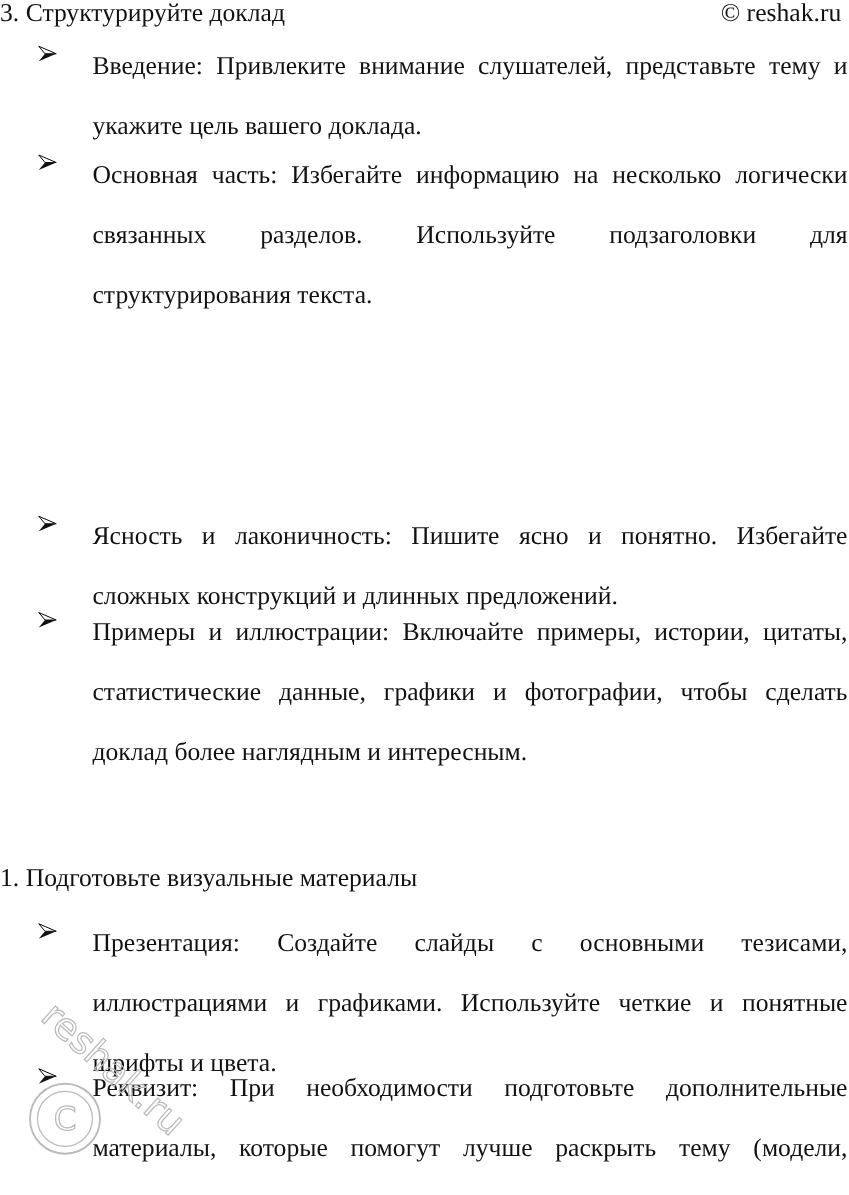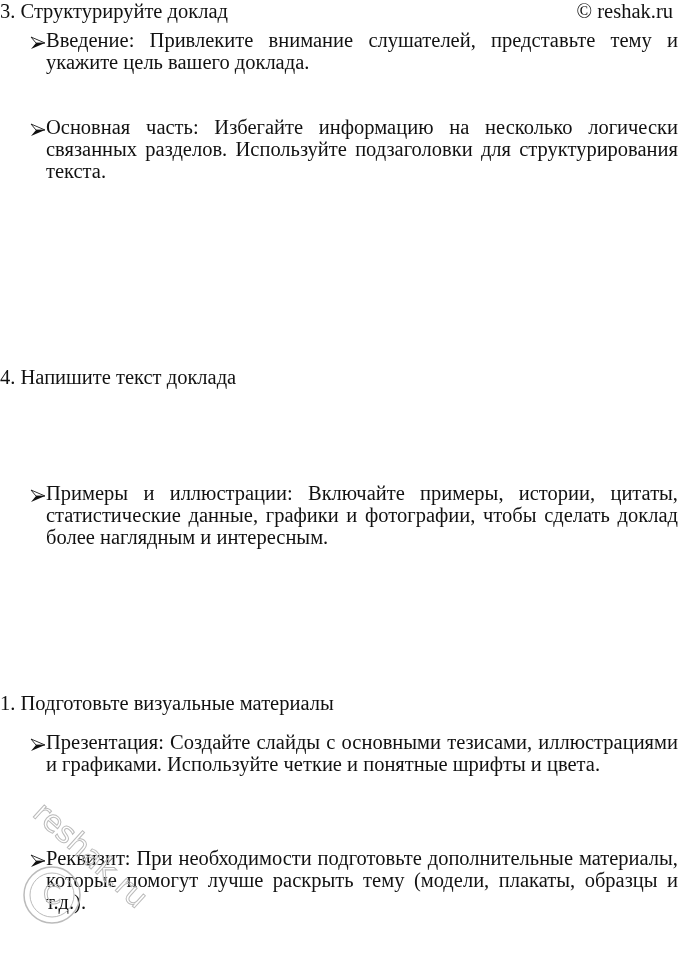--- a/index.html
+++ b/index.html
@@ -13,21 +13,21 @@
     position: absolute; right: 6px; top: -2px; line-height: 26px;
   }
   .heading {
     position: absolute; left: 0; line-height: 26px; white-space: nowrap;
   }
   .item { position: absolute; left: 30px; width: 648px; }
   .bullet {
     position: absolute; left: 0; top: 7px; width: 16px; height: 14px;
   }
   .item-text {
-    margin-left: 16px; line-height: 22px; text-align: justify;
+    margin-left: 44px; line-height: 48px; text-align: justify;
     text-align-last: left;
   }
   .watermark {
     position: absolute; left: 10px; top: 790px; width: 160px; height: 150px;
     pointer-events: none;
   }
 </style>
 </head>
 <body>
 
@@ -47,22 +47,28 @@
 
   <div class="item" style="top:116px;">
     <svg class="bullet" viewBox="0 0 16 14">
         <path d="M1 1 L15 7 L1 13 L6 7 Z" fill="#111"></path>
         <path d="M1 1 L15 7 L6 7 Z" fill="#fff" stroke="#111" stroke-width="0.8"></path>
       </svg>
     <div class="item-text">Основная часть: Избегайте информацию на несколько логически связанных разделов. Используйте подзаголовки для структурирования текста.</div>
   </div>
 
 
-  <div class="heading" style="top:364px;">4. Напишите текст доклада</div>
 
+  <div class="item" style="top:405px;">
+    <svg class="bullet" viewBox="0 0 16 14">
+        <path d="M1 1 L15 7 L1 13 L6 7 Z" fill="#111"></path>
+        <path d="M1 1 L15 7 L6 7 Z" fill="#fff" stroke="#111" stroke-width="0.8"></path>
+      </svg>
+    <div class="item-text">Ясность и лаконичность: Пишите ясно и понятно. Избегайте сложных конструкций и длинных предложений.</div>
+  </div>
 
   <div class="item" style="top:482px;">
     <svg class="bullet" viewBox="0 0 16 14">
         <path d="M1 1 L15 7 L1 13 L6 7 Z" fill="#111"></path>
         <path d="M1 1 L15 7 L6 7 Z" fill="#fff" stroke="#111" stroke-width="0.8"></path>
       </svg>
     <div class="item-text">Примеры и иллюстрации: Включайте примеры, истории, цитаты, статистические данные, графики и фотографии, чтобы сделать доклад более наглядным и интересным.</div>
   </div>
 
 

